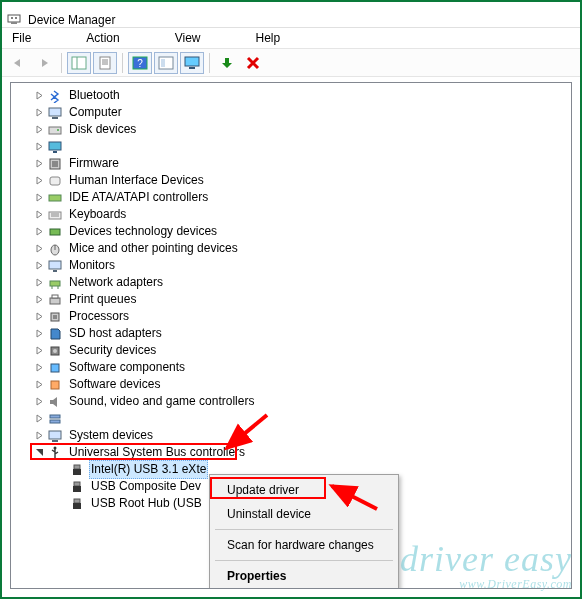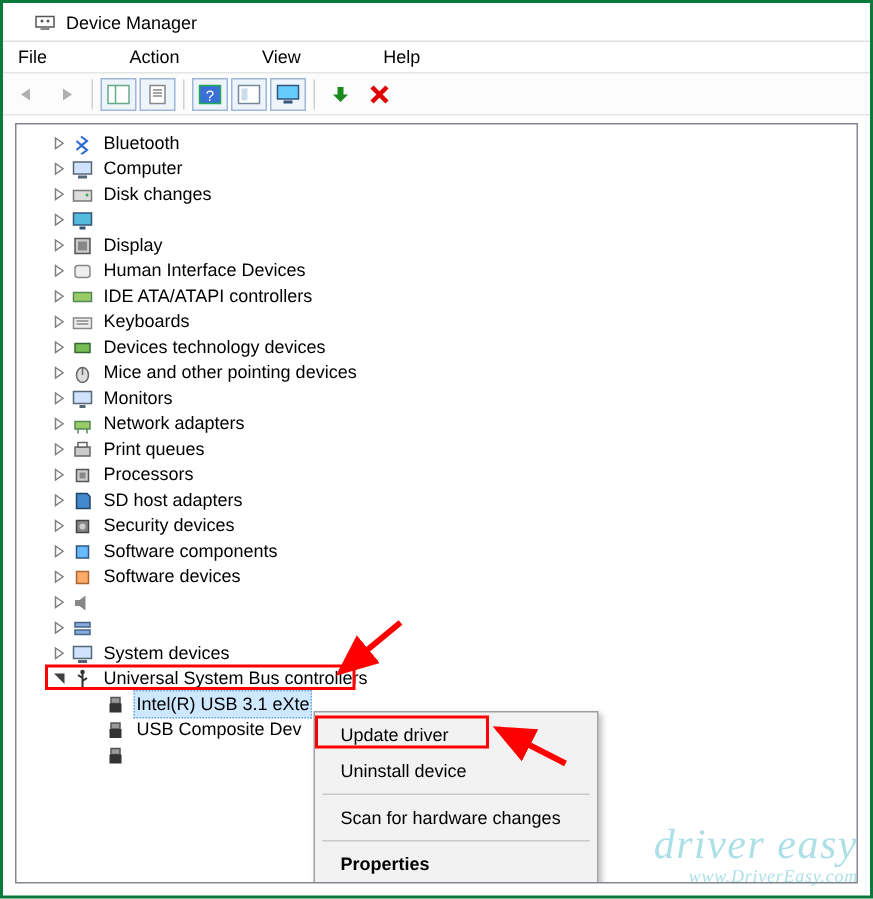--- a/index.html
+++ b/index.html
@@ -10,22 +10,22 @@
     background: #fff;
     width: 582px;
     height: 599px;
     position: relative;
     overflow: hidden;
     border: 2px solid #0a7a3a;
   }
   .title-bar {
     height: 26px;
     display: flex;
-    align-items: center;
-    padding: 0 20px;
+    align-items: flex-end;
+    padding: 0 4px;
     background: #fff;
     border-bottom: 1px solid #e0e0e0;
   }
   .title-bar .app-icon {
     width: 16px; height: 16px;
     margin-right: 6px;
     display: inline-flex; align-items: center; justify-content: center;
   }
   .title-bar .title-text { font-size: 12px; }
   .menu-bar {
@@ -135,21 +135,21 @@
     position: absolute;
     right: 8px;
     bottom: 6px;
     text-align: right;
     color: rgba(70,185,200,0.45);
     font-style: italic;
     font-family: Georgia, serif;
     pointer-events: none;
     line-height: 1.05;
   }
-  .watermark .w1 { font-size: 28px; letter-spacing: 1px; }
+  .watermark .w1 { font-size: 36px; letter-spacing: 1px; }
   .watermark .w2 { font-size: 12px; letter-spacing: 0.5px; }
 </style>
 </head>
 <body>
 
 <div class="title-bar">
   <span class="app-icon">
     <svg width="16" height="16" viewBox="0 0 16 16">
         <rect x="2" y="4" width="12" height="7" fill="#fff" stroke="#555"></rect>
         <rect x="5" y="11" width="6" height="2" fill="#888"></rect>
@@ -259,21 +259,21 @@
           <svg width="9" height="9">
             <path d="M2 1 L7 4.5 L2 8 Z" fill="none" stroke="#808080"></path>
           </svg>
         </span>
         <span class="node-icon">
           <svg width="14" height="14">
             <rect x="1" y="4" width="12" height="7" fill="#ddd" stroke="#777"></rect>
             <circle cx="10" cy="7" r="1" fill="#4a4"></circle>
           </svg>
         </span>
-        <span class="node-label">Disk changes</span>
+        <span class="node-label">Disk devices</span>
       </div>
       <div class="tree-row indent0">
         <span class="chevron">
           <svg width="9" height="9">
             <path d="M2 1 L7 4.5 L2 8 Z" fill="none" stroke="#808080"></path>
           </svg>
         </span>
         <span class="node-icon">
           <svg width="14" height="14">
             <rect x="1" y="2" width="12" height="8" fill="#5bd" stroke="#357"></rect>
@@ -286,21 +286,21 @@
           <svg width="9" height="9">
             <path d="M2 1 L7 4.5 L2 8 Z" fill="none" stroke="#808080"></path>
           </svg>
         </span>
         <span class="node-icon">
           <svg width="14" height="14">
             <rect x="2" y="2" width="10" height="10" fill="#ccc" stroke="#555"></rect>
             <rect x="4" y="4" width="6" height="6" fill="#888"></rect>
           </svg>
         </span>
-        <span class="node-label">Display</span>
+        <span class="node-label">Firmware</span>
       </div>
       <div class="tree-row indent0">
         <span class="chevron">
           <svg width="9" height="9">
             <path d="M2 1 L7 4.5 L2 8 Z" fill="none" stroke="#808080"></path>
           </svg>
         </span>
         <span class="node-icon">
           <svg width="14" height="14">
             <rect x="2" y="3" width="10" height="8" rx="2" fill="#eee" stroke="#888"></rect>
@@ -477,20 +477,21 @@
         <span class="chevron">
           <svg width="9" height="9">
             <path d="M2 1 L7 4.5 L2 8 Z" fill="none" stroke="#808080"></path>
           </svg>
         </span>
         <span class="node-icon">
           <svg width="14" height="14">
             <path d="M2 5 L5 5 L9 2 L9 12 L5 9 L2 9 Z" fill="#888"></path>
           </svg>
         </span>
+        <span class="node-label">Sound, video and game controllers</span>
       </div>
       <div class="tree-row indent0">
         <span class="chevron">
           <svg width="9" height="9">
             <path d="M2 1 L7 4.5 L2 8 Z" fill="none" stroke="#808080"></path>
           </svg>
         </span>
         <span class="node-icon">
           <svg width="14" height="14">
             <rect x="2" y="3" width="10" height="3" fill="#8ad" stroke="#468"></rect>
@@ -547,20 +548,21 @@
         <span class="node-label">USB Composite Dev</span>
       </div>
       <div class="tree-row indent1">
         <span class="chevron"></span>
         <span class="node-icon">
           <svg width="14" height="14">
             <rect x="4" y="2" width="6" height="4" fill="#999" stroke="#555"></rect>
             <rect x="3" y="6" width="8" height="6" fill="#333"></rect>
           </svg>
         </span>
+        <span class="node-label">USB Root Hub (USB</span>
       </div>
     </div>
 
   <div class="highlight-box" style="left:19px; top:360px; width:207px; height:17px;"></div>
 
   <div class="context-menu" style="left:198px; top:391px;" id="cmenu">
       <div class="cm-item">Update driver</div>
       <div class="cm-item">Uninstall device</div>
       <div class="cm-sep"></div>
       <div class="cm-item">Scan for hardware changes</div>

